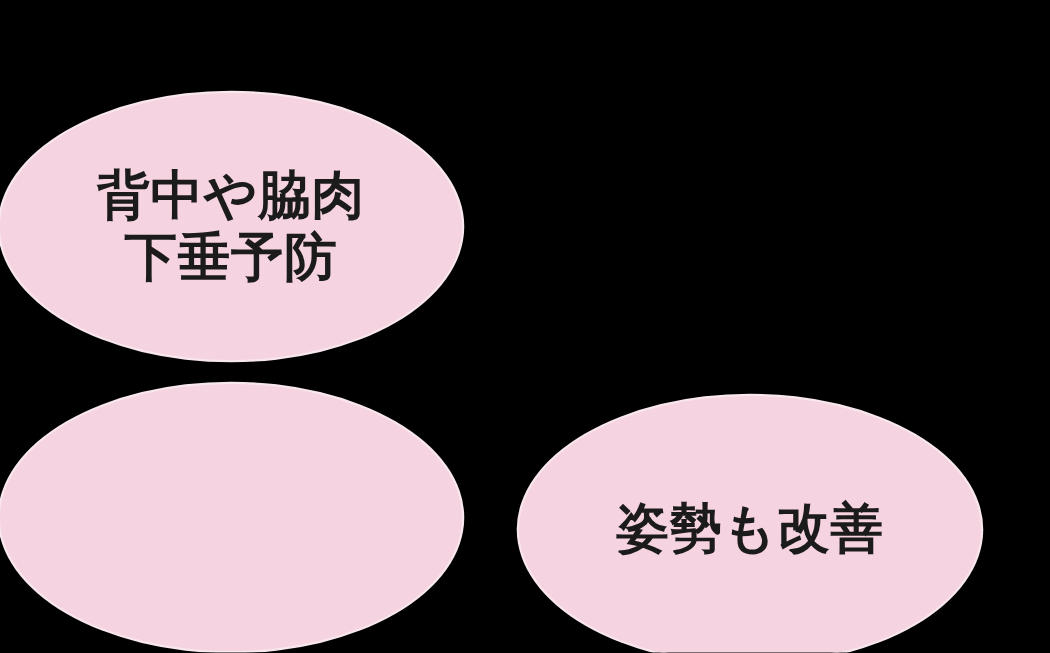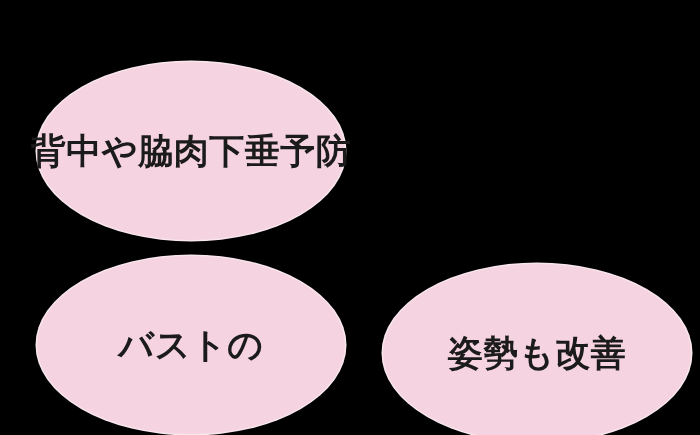--- a/index.html
+++ b/index.html
@@ -21,24 +21,24 @@
   .canvas{
     position:absolute; inset:0;
   }
   .bubble{
     position:absolute;
     width:308px; height:178px;
     border-radius:50%;
     background:var(--bubble-fill);
     box-shadow:0 0 0 1.5px var(--bubble-edge);
     display:flex;
+    flex-direction:column;
     align-items:center;
     justify-content:center;
     text-align:center;
-    margin-left:37px;
   }
   .bubble .line{
     display:block;
     color:var(--text);
     font-size:35px;
     font-weight:700;
     line-height:1.18;
     letter-spacing:0.5px;
     white-space:nowrap;
   }
@@ -52,20 +52,19 @@
 
 <div class="canvas">
 
   <div class="bubble" id="bubble-1">
     <span class="line">背中や脇肉</span>
     <span class="line">下垂予防</span>
   </div>
 
 
   <div class="bubble" id="bubble-3">
-    <span class="line">バストの</span>
   </div>
 
   <div class="bubble" id="bubble-4">
     <span class="line">姿勢も改善</span>
   </div>
 
 </div>
 
 </body></html>

